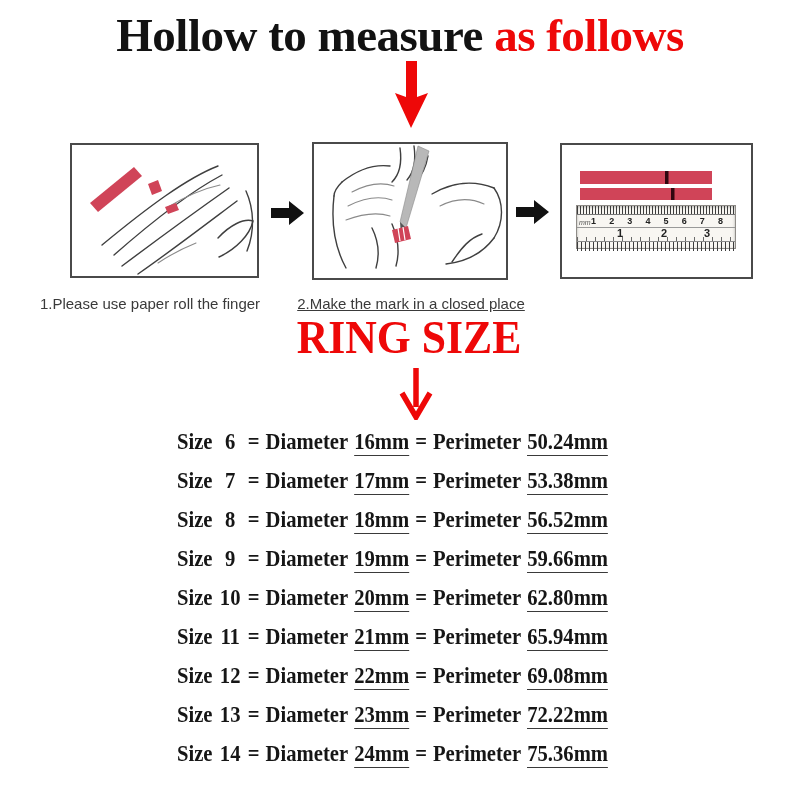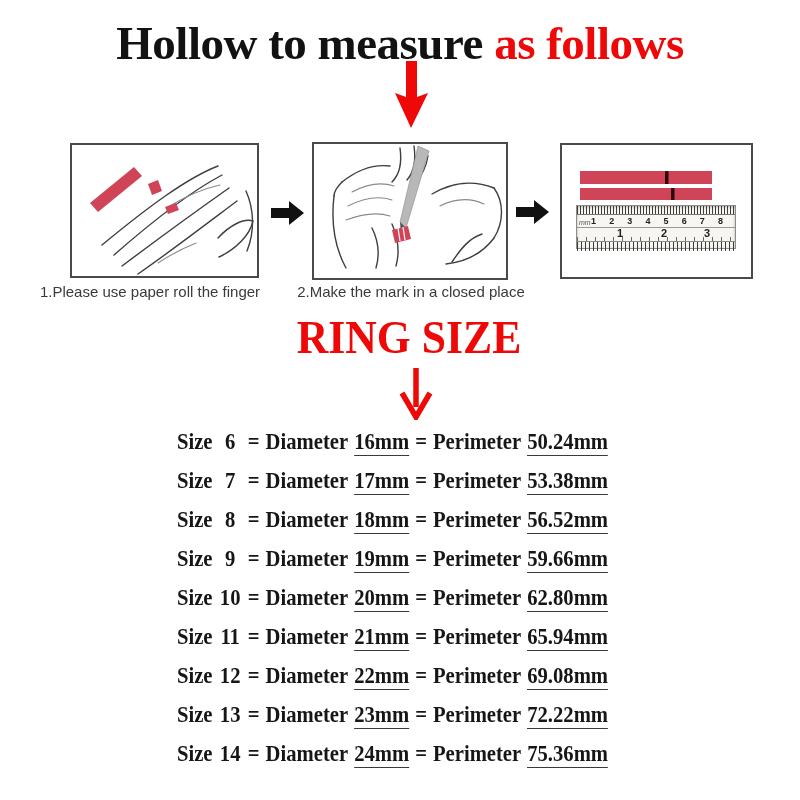--- a/index.html
+++ b/index.html
@@ -1,41 +1,41 @@
 <!DOCTYPE html>
 <html><head>
 <meta charset="utf-8">
 <style>
   html,body{margin:0;padding:0;background:#fff;}
   .canvas{position:relative;width:800px;height:800px;background:#fff;overflow:hidden;
           font-family:"Liberation Sans",sans-serif;}
 
   
-  .title{position:absolute;top:16px;left:0;width:800px;text-align:center;
+  .title{position:absolute;top:8px;left:0;width:800px;text-align:center;
          font-family:"Liberation Serif",serif;font-weight:700;font-size:47px;
          letter-spacing:-0.5px;line-height:54px;white-space:nowrap;}
   .t-black{color:#121212;}
   .t-red{color:#ee0808;}
 
   
   .arrow1{position:absolute;left:392px;top:61px;}
   .arrow2{position:absolute;left:399px;top:366px;}
   .ablk1{position:absolute;left:271px;top:201px;}
   .ablk2{position:absolute;left:516px;top:200px;}
 
   
   .panel{position:absolute;background:#fff;border:2px solid #4a4a4a;box-sizing:border-box;}
   .p1{left:70px;top:143px;width:189px;height:135px;}
   .p2{left:312px;top:142px;width:196px;height:138px;}
   .p3{left:560px;top:143px;width:193px;height:136px;}
   .panel svg{display:block;}
 
-  .caption{position:absolute;top:283px;width:252px;text-align:center;
+  .caption{position:absolute;top:295px;width:252px;text-align:center;
            font-size:15px;color:#3a3a3a;white-space:nowrap;}
-  .c1{left:24px;} .c2{left:285px;} .c3{left:532px;}
+  .c1{left:24px;} .c2{left:285px;text-decoration:underline;} .c3{left:532px;}
 
   
   .ruler{position:absolute;left:14px;top:60px;width:160px;height:44px;background:#f8f6f2;
          border:1px solid #8f8c88;box-sizing:border-box;box-shadow:inset 0 1px 3px rgba(0,0,0,.30);}
   .r-top{height:8px;border-bottom:1px solid #777;
          background:repeating-linear-gradient(90deg,#3c3c3c 0 1px,rgba(0,0,0,0) 1px 3px);}
   .r-cm{height:12px;display:flex;justify-content:space-between;align-items:center;
         padding:0 12px 0 14px;font-weight:700;font-size:9px;color:#222;position:relative;}
   .r-mm{position:absolute;left:2px;bottom:1px;font-size:7px;font-weight:400;color:#555;}
   .r-in{height:13px;border-top:1px solid #999;position:relative;

